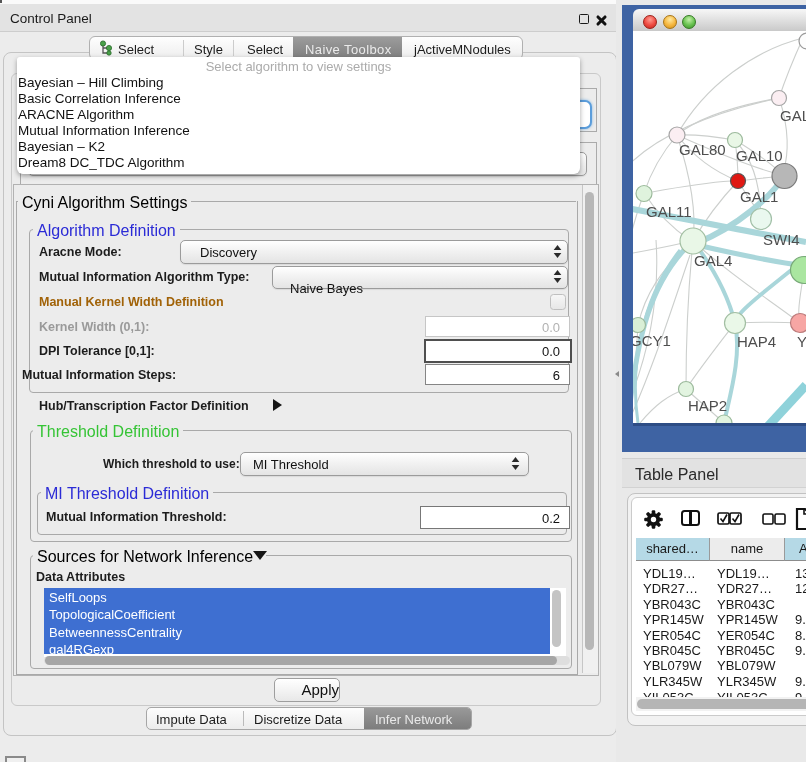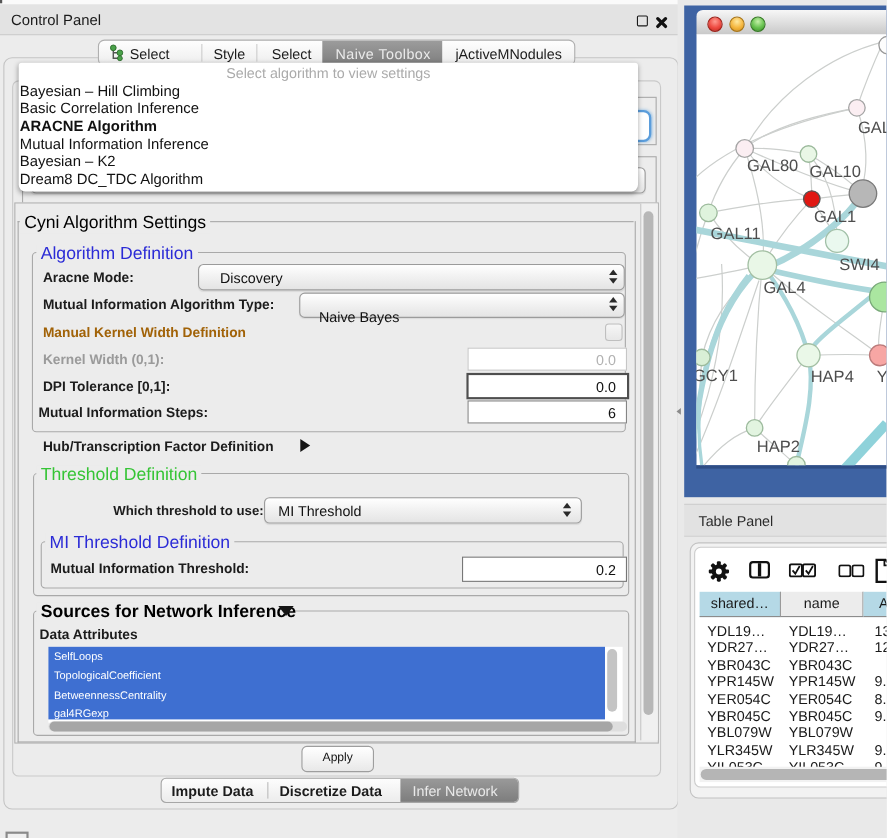--- a/index.html
+++ b/index.html
@@ -1,19 +1,19 @@
 <!DOCTYPE html>
 <html><head>
 <meta charset="utf-8">
 <style>
 html,body{margin:0;padding:0}
 body{width:806px;height:762px;position:relative;overflow:hidden;
   font-family:"Liberation Sans",sans-serif;background:#efefef;}
 .a{position:absolute}
-.b{font-weight:bold}
+.b{font-weight:normal}
 .f13{font-size:13px;line-height:13px}
 .lbl{font-size:12.5px;font-weight:bold;color:#1c1c1c;white-space:nowrap}
 .gbox{position:absolute;border:1px solid #a9a9a9;border-radius:4px}
 .leg{position:absolute;background:#ececec;padding:0 4px;font-size:16px;white-space:nowrap}
 .combo{position:absolute;border:1px solid #9b9b9b;border-radius:5px;
   background:linear-gradient(#ffffff,#f2f2f2 45%,#e4e4e4);box-shadow:0 1px 1px rgba(0,0,0,0.08)}
 .cbtxt{position:absolute;font-size:13px;color:#111;white-space:nowrap}
 .fld{position:absolute;background:#fff}
 .fval{position:absolute;font-size:13px;color:#111;text-align:right}
 .tab{position:absolute;font-size:13px;color:#1c1c1c;white-space:nowrap}
@@ -90,21 +90,21 @@
 <div class="a" style="left:550px;top:294px;width:14px;height:14px;border:1px solid #bfbfbf;border-radius:3.5px;background:linear-gradient(#f6f6f6,#e7e7e7)"></div>
 
 <div class="lbl a" style="left:39px;top:320px;color:#9a9a9a">Kernel Width (0,1):</div>
 <div class="fld" style="left:425px;top:316px;width:143px;height:19px;border:1px solid #c6c6c6"></div>
 <div class="fval" style="left:425px;top:320px;width:135px;color:#b2b2b2">0.0</div>
 
 <div class="lbl a" style="left:39px;top:344px">DPI Tolerance [0,1]:</div>
 <div class="fld" style="left:424px;top:339px;width:144px;height:20px;border:2px solid #4f4f4f"></div>
 <div class="fval" style="left:424px;top:344px;width:136px">0.0</div>
 
-<div class="lbl a" style="left:35px;top:368px">Mutual Information Steps:</div>
+<div class="lbl a" style="left:22px;top:368px">Mutual Information Steps:</div>
 <div class="fld" style="left:425px;top:364px;width:143px;height:19px;border:1px solid #858585"></div>
 <div class="fval" style="left:425px;top:368px;width:135px">6</div>
 
 <div class="lbl a" style="left:39px;top:399px">Hub/Transcription Factor Definition</div>
 <div class="a" style="left:273px;top:399px;width:0;height:0;border-left:9px solid #151515;border-top:6px solid transparent;border-bottom:6px solid transparent"></div>
 
 <div class="gbox" style="left:30px;top:430px;width:540px;height:110px"></div>
 <div class="leg" style="left:33px;top:423px;color:#35c435">Threshold Definition</div>
 
 <div class="lbl a" style="left:103px;top:457px;font-size:12px">Which threshold to use:</div>
@@ -122,26 +122,26 @@
 <div class="fld" style="left:420px;top:506px;width:148px;height:21px;border:1.5px solid #777"></div>
 <div class="fval" style="left:420px;top:511px;width:140px">0.2</div>
 
 <div class="gbox" style="left:30px;top:555px;width:540px;height:112px"></div>
 <div class="leg b" style="left:33px;top:548px;width:225px">Sources for Network Inference</div>
 <div class="a" style="left:253px;top:551px;width:0;height:0;border-top:9px solid #151515;border-left:7px solid transparent;border-right:7px solid transparent"></div>
 
 <div class="lbl a" style="left:36px;top:570px">Data Attributes</div>
 <div class="a" style="left:44px;top:588px;width:522px;height:69px;background:#fff"></div>
 <div class="a" style="left:44px;top:588px;width:506px;height:66px;background:#3e6fd1"></div>
-<div class="a" style="left:49px;top:589px;font-size:10px;line-height:17.4px;color:#fff">SelfLoops<br>TopologicalCoefficient<br>BetweennessCentrality<br>gal4RGexp</div>
+<div class="a" style="left:49px;top:589px;font-size:13px;line-height:17.4px;color:#fff">SelfLoops<br>TopologicalCoefficient<br>BetweennessCentrality<br>gal4RGexp</div>
 <div class="a" style="left:552px;top:590px;width:9px;height:57px;background:#c4c4c4;border-radius:4.5px"></div>
 <div class="a" style="left:44px;top:656px;width:526px;height:9px;background:#dedede;border-radius:4.5px"></div>
 <div class="a" style="left:45px;top:656px;width:512px;height:9px;background:#a6a6a6;border-radius:4.5px"></div>
 
-<div class="a" style="left:274px;top:678px;width:64px;height:22px;border:1px solid #9e9e9e;border-radius:5px;background:linear-gradient(#ffffff,#e8e8e8);text-align:center;font-size:11px;line-height:21px;color:#111">Apply</div>
+<div class="a" style="left:274px;top:678px;width:64px;height:22px;border:1px solid #9e9e9e;border-radius:5px;background:linear-gradient(#ffffff,#e8e8e8);text-align:right;font-size:15px;line-height:21px;color:#111">Apply</div>
 
 <div class="a" style="left:146px;top:707px;width:324px;height:21px;border:1px solid #a6a6a6;border-radius:5px;background:linear-gradient(#fdfdfd,#ececec);overflow:hidden">
   <div class="a" style="left:96px;top:3px;width:1px;height:15px;background:#bbb"></div>
   <div class="a" style="left:217px;top:0;width:107px;height:21px;background:linear-gradient(#999,#7d7d7d)"></div>
   <div class="tab b" style="left:9px;top:4px">Impute Data</div>
   <div class="tab b" style="left:107px;top:4px">Discretize Data</div>
   <div class="tab" style="left:228px;top:4px;color:#e9e9e9;font-weight:normal">Infer Network</div>
 </div>
 
 <div class="a" style="left:5px;top:756px;width:17px;height:12px;border:2px solid #8a8a8a;background:#f0f0f0"></div>
@@ -232,21 +232,21 @@
     <text x="630" y="346">GCY1</text>
     <text x="737" y="347">HAP4</text>
     <text x="797" y="347">Y</text>
     <text x="688" y="411">HAP2</text>
   </g>
 </svg>
 
 <div class="a" style="left:615px;top:371px;width:0;height:0;border-right:4px solid #8a8a8a;border-top:3px solid transparent;border-bottom:3px solid transparent"></div>
 
 <div class="a" style="left:622px;top:458px;width:184px;height:28px;background:#e2e2e2;border-top:1px solid #cfcfcf;border-bottom:1px solid #d2d2d2"></div>
-<div class="a" style="left:635px;top:466px;font-size:13px;color:#2a2a2a">Table Panel</div>
+<div class="a" style="left:635px;top:466px;font-size:16px;color:#2a2a2a">Table Panel</div>
 <div class="a" style="left:627px;top:493px;width:190px;height:231px;border:1px solid #c2c2c2;border-radius:8px;background:#f2f2f2"></div>
 <div class="a" style="left:631px;top:497px;width:190px;height:217px;border:1px solid #cbcbcb;border-radius:6px;background:#ffffff"></div>
 
 <svg class="a" style="left:644px;top:510px" width="19" height="19" viewBox="-9.5 -9.5 19 19">
   <g fill="#111">
     <rect x="-1.8" y="-9.3" width="3.6" height="3.8" rx="1.2"></rect>
     <rect x="-1.8" y="-9.3" width="3.6" height="3.8" rx="1.2" transform="rotate(45)"></rect>
     <rect x="-1.8" y="-9.3" width="3.6" height="3.8" rx="1.2" transform="rotate(90)"></rect>
     <rect x="-1.8" y="-9.3" width="3.6" height="3.8" rx="1.2" transform="rotate(135)"></rect>
     <rect x="-1.8" y="-9.3" width="3.6" height="3.8" rx="1.2" transform="rotate(180)"></rect>

